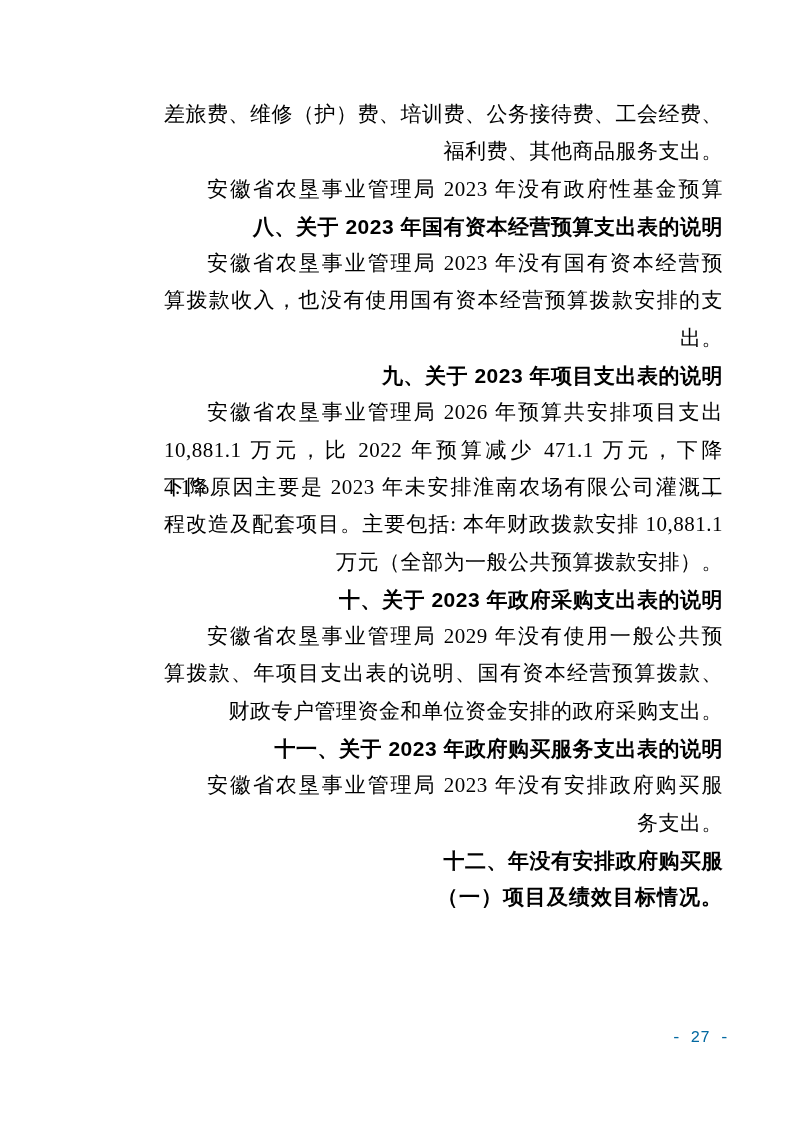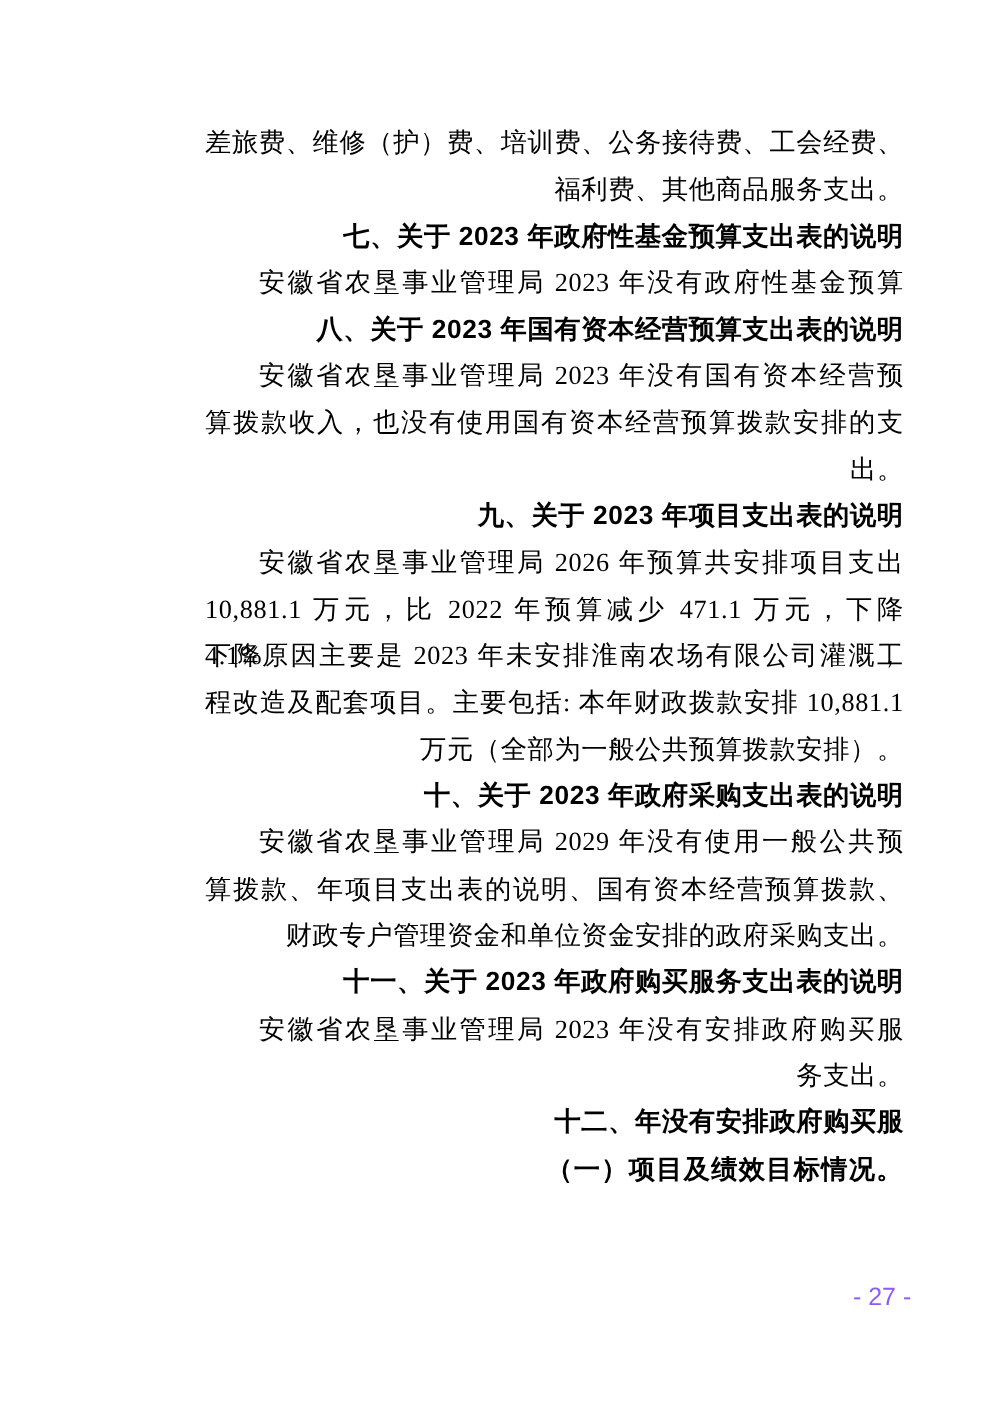--- a/index.html
+++ b/index.html
@@ -47,34 +47,33 @@
   .line.subheading {
     font-family: "Liberation Serif", serif;
     font-weight: bold;
     text-indent: 43px;
     letter-spacing: 1px;
   }
   .footer {
     position: absolute;
     top: 1028px;
     right: 111px;
-    font-size: 20px;
+    font-size: 16px;
     line-height: 20px;
-    font-family: Liberation Sans, sans-serif;
-    color: #8b5cf6;
+    font-family: Liberation Mono, monospace;
+    color: #0369a1;
   }
 </style>
 </head>
 <body>
 
 <div class="page">
   <div class="content">
       <div class="line stretch">差旅费、维修（护）费、培训费、公务接待费、工会经费、</div>
       <div class="line">福利费、其他商品服务支出。</div>
-      <div class="line heading">七、关于 2023 年政府性基金预算支出表的说明</div>
       <div class="line stretch indent">安徽省农垦事业管理局 2023 年没有政府性基金预算</div>
       <div class="line heading">八、关于 2023 年国有资本经营预算支出表的说明</div>
       <div class="line stretch indent">安徽省农垦事业管理局 2023 年没有国有资本经营预</div>
       <div class="line stretch">算拨款收入，也没有使用国有资本经营预算拨款安排的支</div>
       <div class="line">出。</div>
       <div class="line heading">九、关于 2023 年项目支出表的说明</div>
       <div class="line stretch indent">安徽省农垦事业管理局 2026 年预算共安排项目支出</div>
       <div class="line stretch">10,881.1 万元，比 2022 年预算减少 471.1 万元，下降 4.1%，</div>
       <div class="line stretch">下降原因主要是 2023 年未安排淮南农场有限公司灌溉工</div>
       <div class="line stretch">程改造及配套项目。主要包括: 本年财政拨款安排 10,881.1</div>

